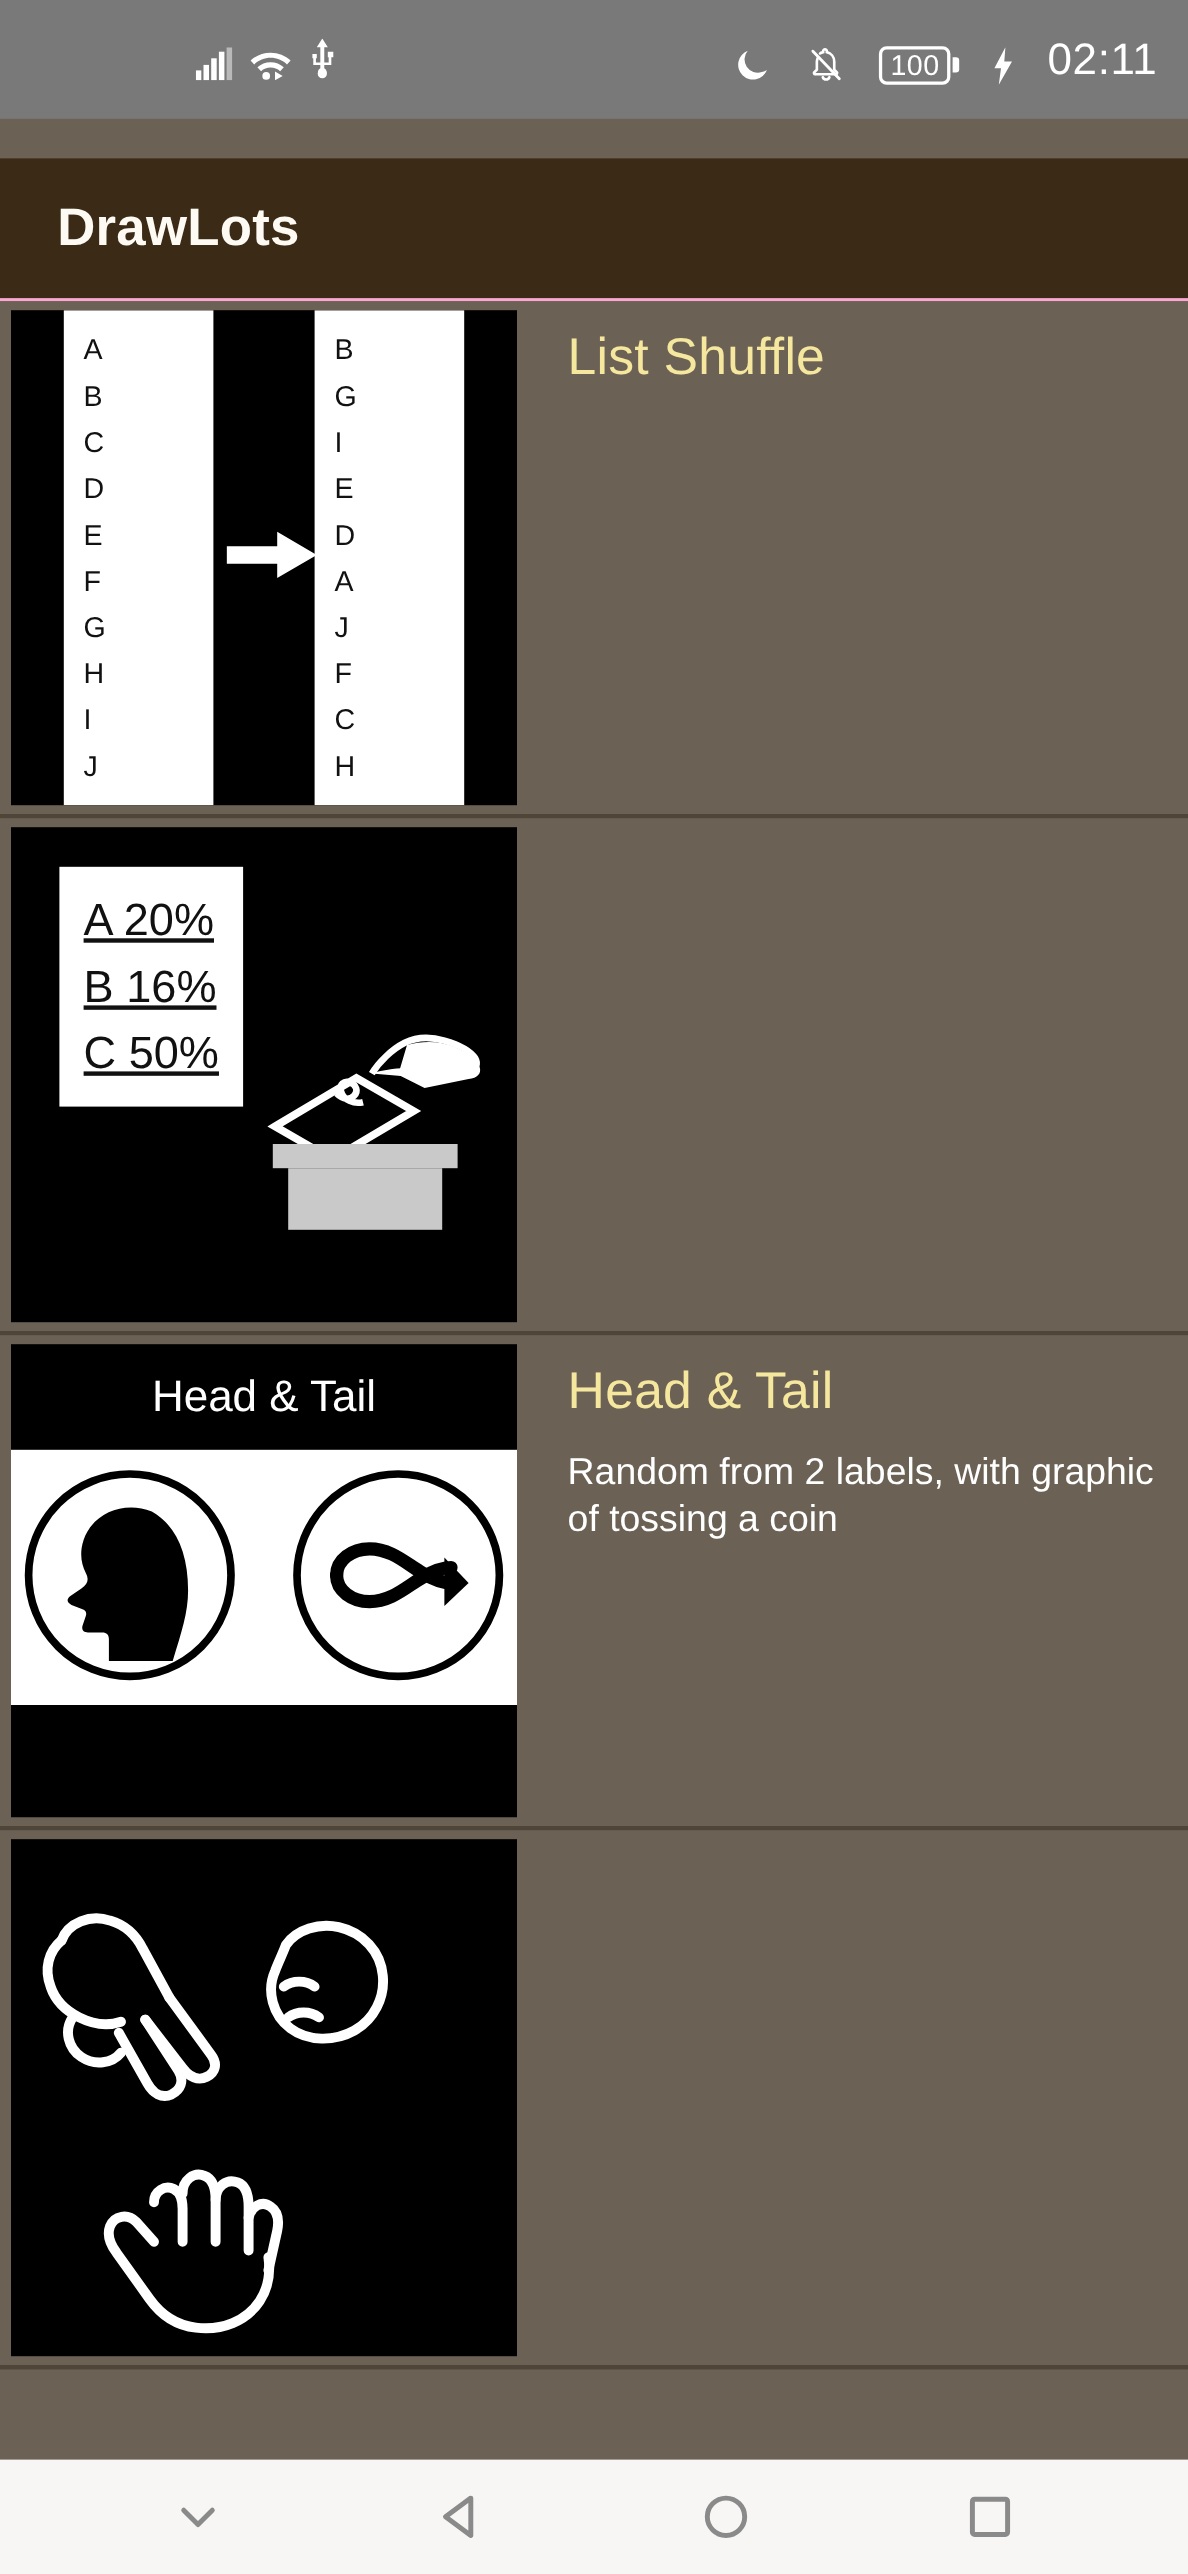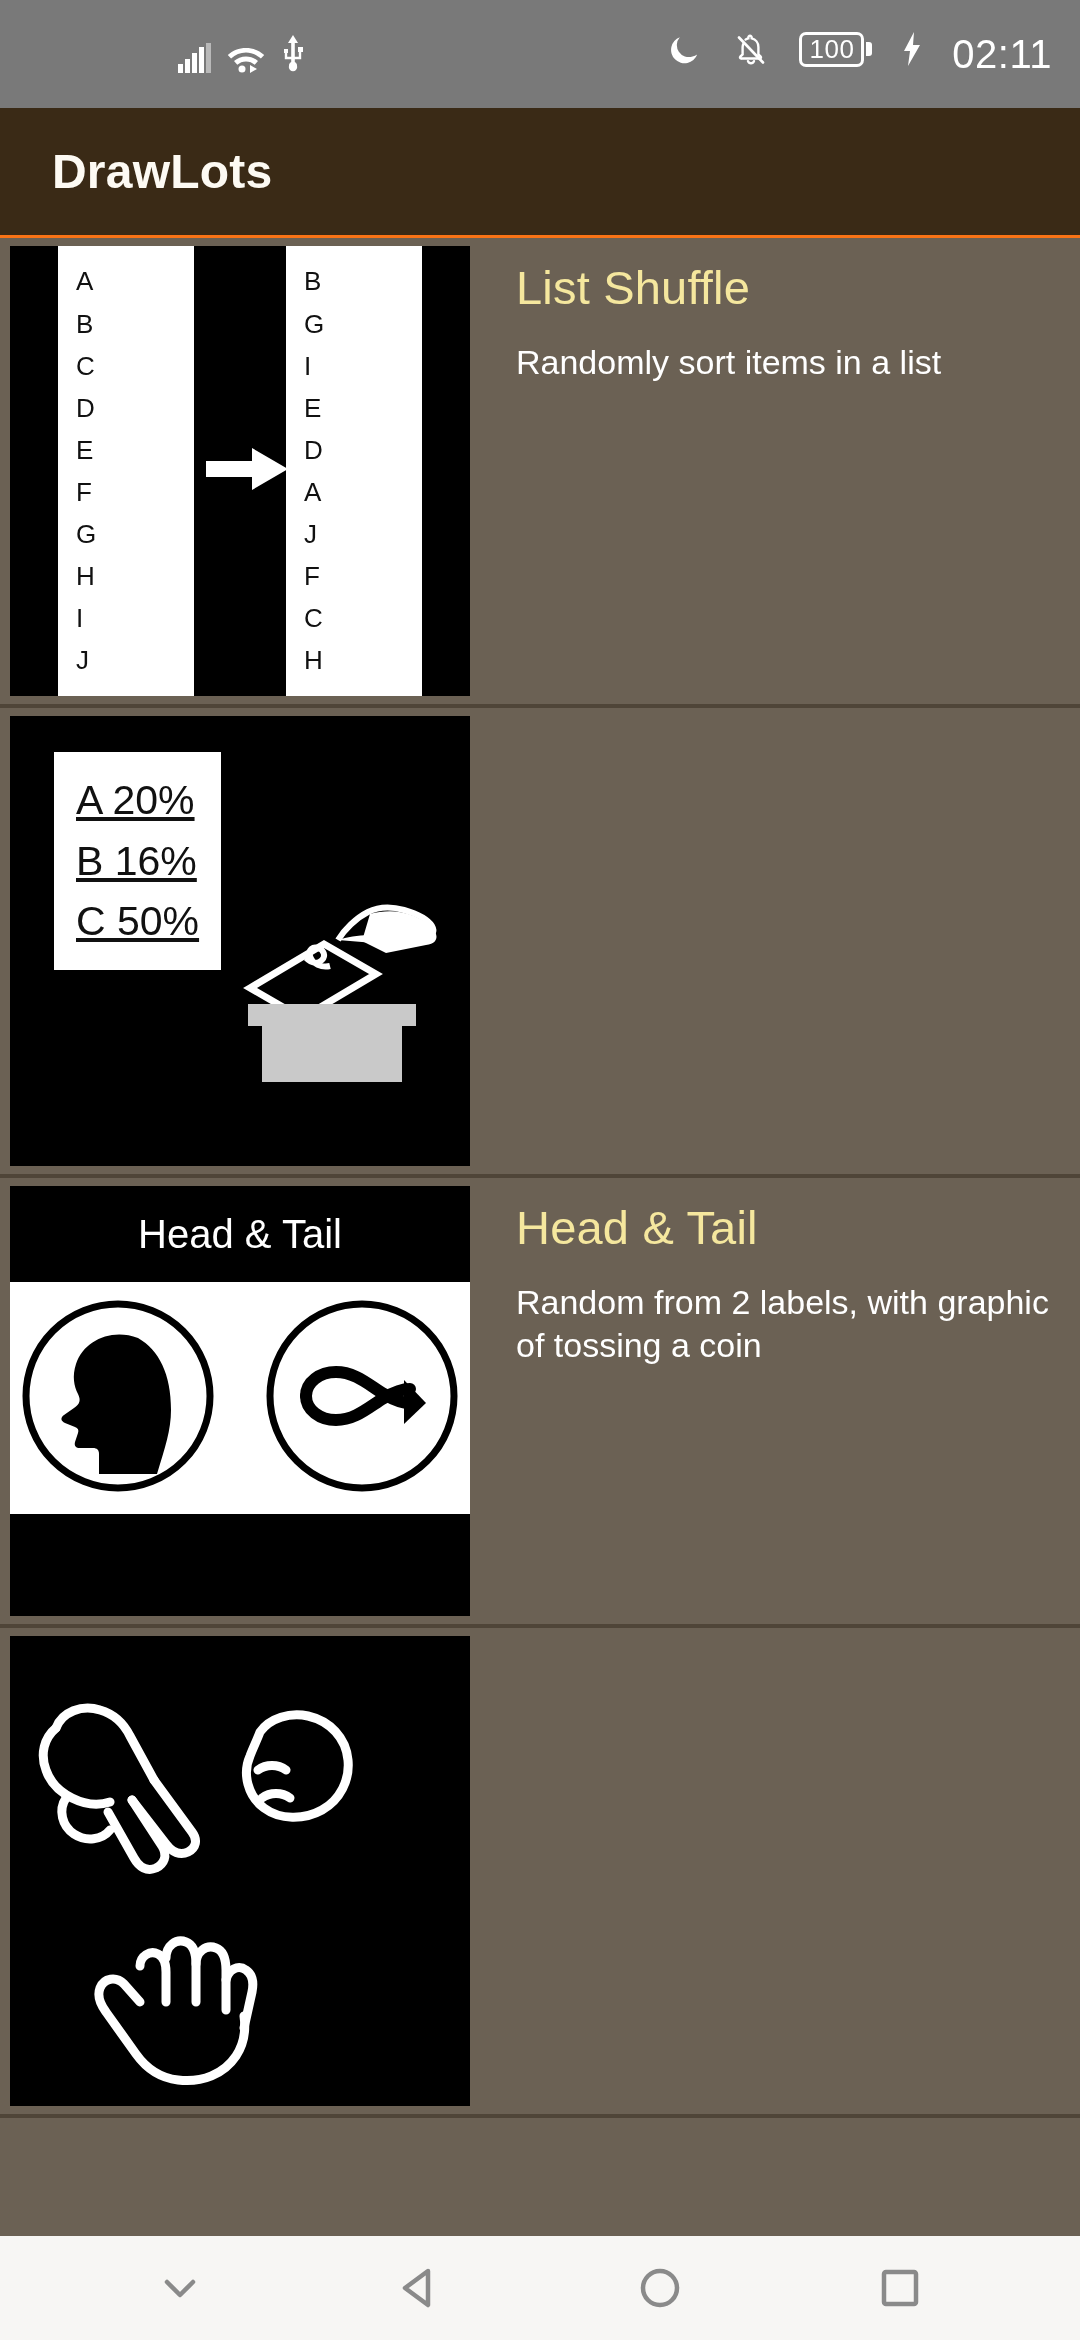--- a/index.html
+++ b/index.html
@@ -14,41 +14,42 @@
   
   .statusbar {
     height:108px; flex:0 0 108px;
     background:#797979;
     display:flex; align-items:center;
     padding:0 28px;
     color:#ffffff;
   }
   .sb-left { display:flex; align-items:flex-end; gap:14px; margin-left:150px; }
   .sb-spacer { flex:1; }
-  .sb-right { display:flex; align-items:flex-start; gap:30px; }
+  .sb-right { display:flex; align-items:flex-end; gap:30px; }
   .sb-time { font-size:40px; letter-spacing:0.5px; font-weight:400; color:#fff; }
   .icon-svg { display:block; }
 
   .battery {
     display:flex; align-items:center;
   }
   .batt-body {
     border:3px solid #fff; border-radius:7px;
     padding:1px 7px 2px 7px;
     font-size:26px; line-height:1; font-weight:500; letter-spacing:0.5px;
   }
   .batt-cap { width:6px; height:14px; background:#fff; border-radius:0 3px 3px 0; margin-left:2px; }
 
   
   .appbar {
     height:130px; flex:0 0 130px;
     background:#3a2a16;
     display:flex; align-items:center;
     padding:0 52px;
-    border-bottom:3px solid #f97316;
+    border-bottom:3px solid #f9a8d4;
+    margin-top:36px;
   }
   .appbar-title { color:#fdfaf3; font-size:48px; font-weight:bold; letter-spacing:0.2px; }
 
   
   .list { flex:1 1 auto; background:#6b6154; overflow:hidden; }
   .row {
     display:flex; align-items:flex-start;
     border-bottom:4px solid #4f4538;
     padding:8px 0 8px 10px;
     background:#6b6154;
@@ -203,21 +204,20 @@
           </div>
         </div>
         <span class="t1-arrow">
           <svg width="82" height="54" viewBox="0 0 82 54">
             <path d="M0 19h46V6l36 21-36 21V35H0z" fill="#fff"></path>
           </svg>
         </span>
       </div>
       <div class="rtext">
         <div class="rtitle">List Shuffle</div>
-        <div class="rdesc">Randomly sort items in a list</div>
       </div>
     </div>
 
     <div class="row">
       <div class="thumb t2">
         <div class="t2-card">
           <div>A 20%</div>
           <div>B 16%</div>
           <div>C 50%</div>
         </div>

